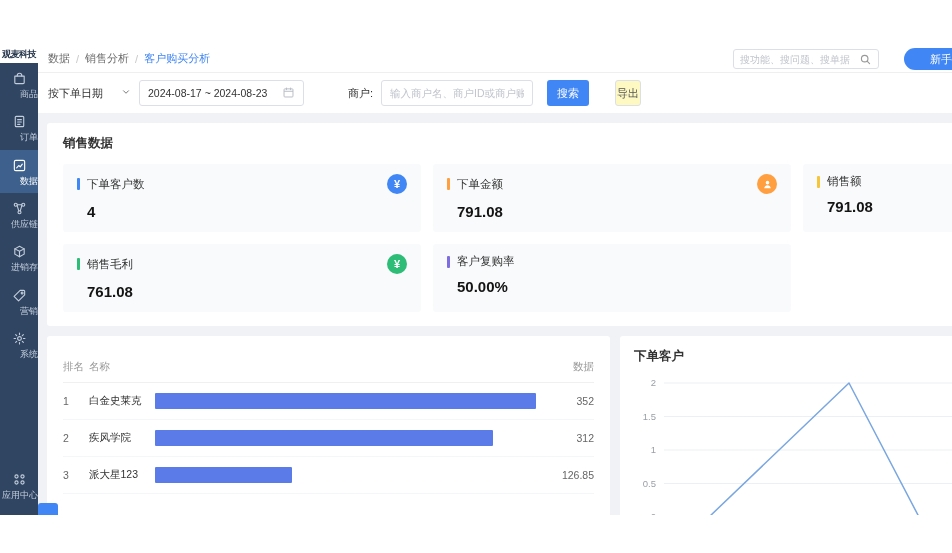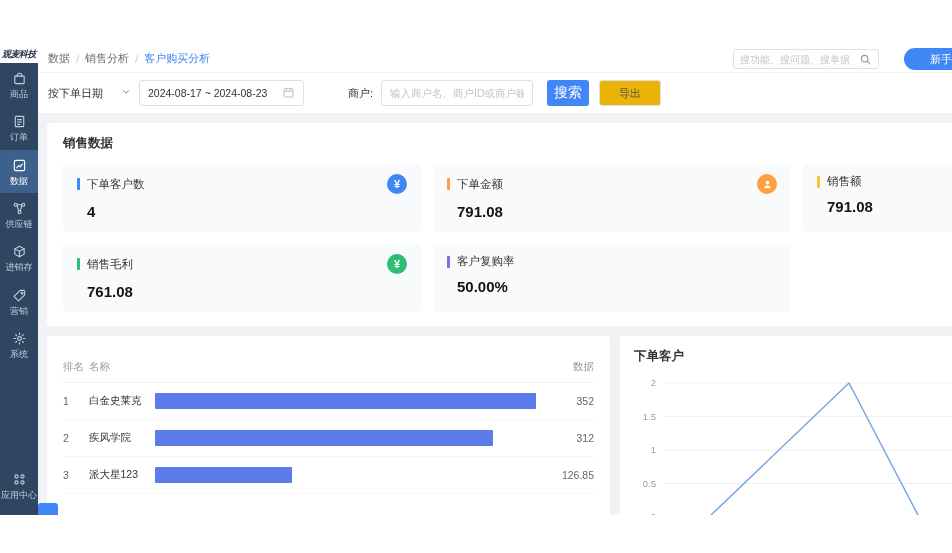--- a/index.html
+++ b/index.html
@@ -2,26 +2,26 @@
 <html><head>
 <meta charset="utf-8">
 <style>
   *{margin:0;padding:0;box-sizing:border-box}
   body{font-family:"Liberation Sans","DejaVu Sans",sans-serif;background:#fff}
   .viewport{position:relative;width:952px;height:553px;overflow:hidden;background:#fff;margin:0 auto}
   .app{position:absolute;top:45px;left:0;width:952px;height:470px;overflow:hidden;background:#fff}
 
   
   .logo{position:absolute;left:0;top:0;width:38px;height:18px;display:flex;align-items:center;justify-content:center;
-        font-size:9px;font-weight:700;font-style:italic;color:#25354a;letter-spacing:-0.5px;background:#fff;z-index:3;white-space:nowrap}
+        font-size:9px;font-weight:700;color:#25354a;letter-spacing:-0.5px;background:#fff;z-index:3;white-space:nowrap}
   .sidebar{position:absolute;left:0;top:18px;width:38px;height:452px;background:#2f4562;display:flex;flex-direction:column;z-index:2}
   .side-item{display:flex;flex-direction:column;align-items:center;gap:3px;padding:8px 0 7px;color:#c3cddb;cursor:pointer}
   .side-item.active{background:#3e608c;color:#fff}
   .side-icon{display:flex}
-  .side-label{font-size:9px;line-height:1.15;text-align:center;width:100%}
+  .side-label{font-size:9px;line-height:1.15;text-align:right;width:100%}
   .side-item-bottom{margin-top:auto;margin-bottom:8px}
   .float-widget{position:absolute;left:38px;top:458px;width:20px;height:12px;background:#4086f4;border-radius:3px 3px 0 0;z-index:3;cursor:pointer}
 
   
   .main{position:absolute;left:38px;top:0;width:1180px;height:470px}
   .topbar{position:relative;height:28px;background:#fff;border-bottom:1px solid #efefef;display:flex;align-items:center;padding-left:10px}
   .breadcrumb{display:flex;align-items:center;gap:6px;font-size:11px;color:#6b6b6b}
   .crumb{cursor:pointer}
   .crumb.active{color:#4086f4}
   .sep{color:#c9c9c9}
@@ -31,22 +31,22 @@
   .s-icon{display:flex;cursor:pointer}
   .guide-btn{position:absolute;left:866px;top:3px;height:22px;width:96px;border:none;border-radius:11px;background:#4086f4;color:#fff;font-size:11px;cursor:pointer}
 
   
   .filterbar{height:40px;background:#fff;display:flex;align-items:center;padding-left:10px;font-size:11px;color:#333}
   .date-type{display:flex;align-items:center;gap:18px;cursor:pointer;margin-right:8px}
   .date-input{width:165px;height:26px;border:1px solid #dcdfe6;border-radius:3px;display:flex;align-items:center;justify-content:space-between;padding:0 8px;color:#333;cursor:pointer;background:#fff;font-size:10.5px}
   .merchant-label{margin-left:44px;margin-right:8px}
   .merchant-input{width:152px;height:26px;border:1px solid #dcdfe6;border-radius:3px;padding:0 8px;font-size:10.5px;outline:none;color:#333}
   .merchant-input::placeholder{color:#c0c4cc}
-  .btn-primary{margin-left:14px;width:42px;height:26px;background:#4086f4;border:none;border-radius:3px;color:#fff;font-size:14px;cursor:pointer}
-  .btn-plain{margin-left:10px;width:62px;height:26px;background:#eab308;border:1px solid #dcdfe6;border-radius:3px;color:#555;font-size:11px;cursor:pointer}
+  .btn-primary{margin-left:14px;width:42px;height:26px;background:#4086f4;border:none;border-radius:3px;color:#fff;font-size:11px;cursor:pointer}
+  .btn-plain{margin-left:26px;width:26px;height:26px;background:#fef9c3;border:1px solid #dcdfe6;border-radius:3px;color:#555;font-size:11px;cursor:pointer}
 
   
   .content{background:#f0f2f5;padding:10px 9px 0;height:402px}
   .card{background:#fff;border-radius:3px}
   .card-title{font-size:12.5px;font-weight:700;color:#333}
   .sales-card{width:1130px;padding:12px 16px 14px;margin-bottom:10px}
   .stats-grid{margin-top:12px;display:grid;grid-template-columns:repeat(3,1fr);gap:12px}
   .stat{background:#f9fafc;border-radius:3px;padding:10px 14px 12px}
   .stat-top{display:flex;align-items:center}
   .tick{width:3px;height:12px;border-radius:1px;margin-right:7px}

